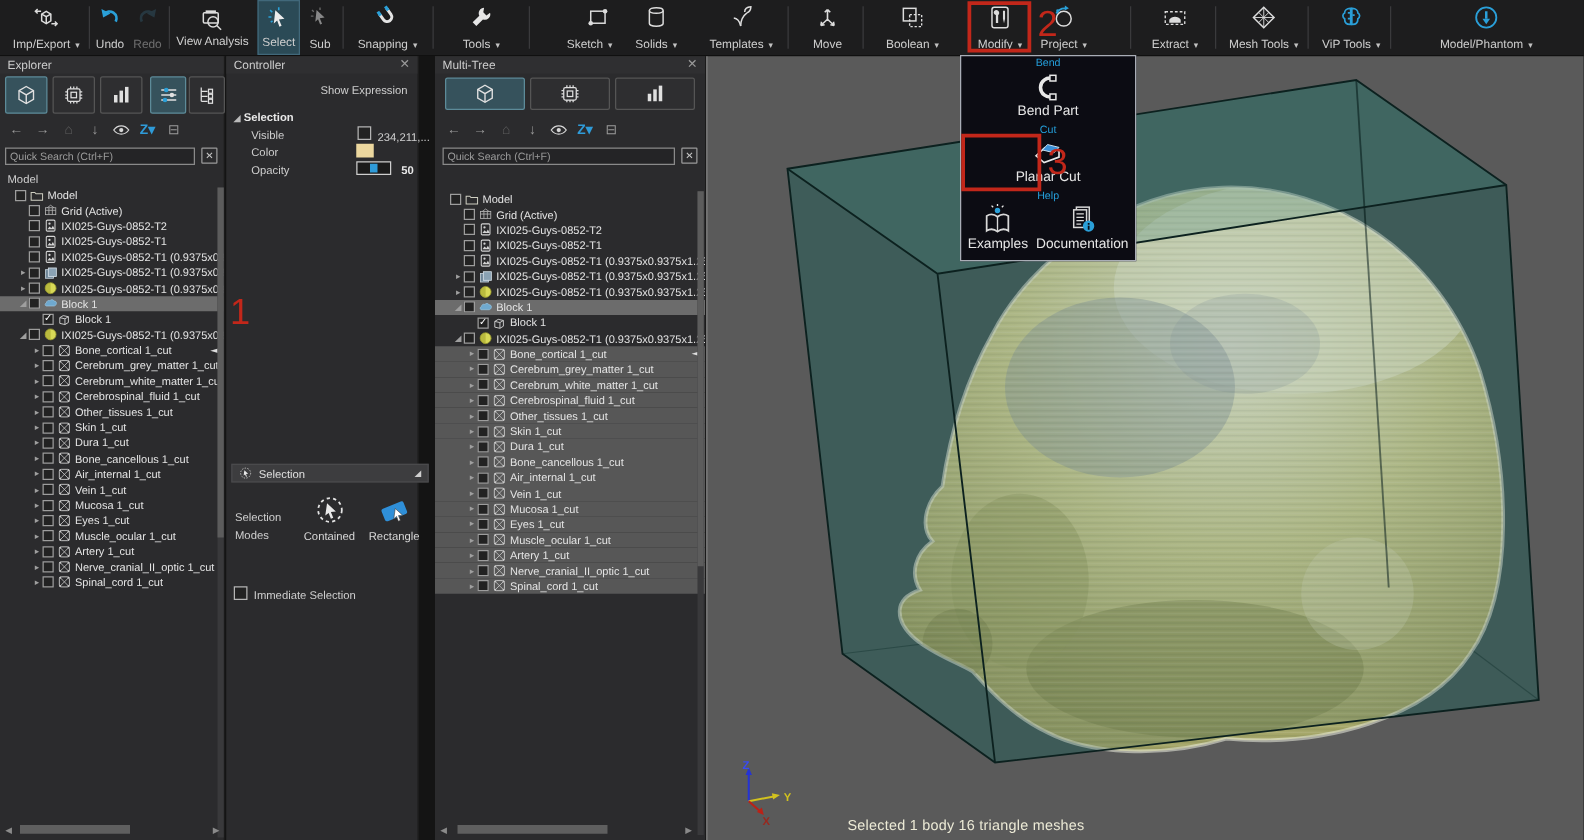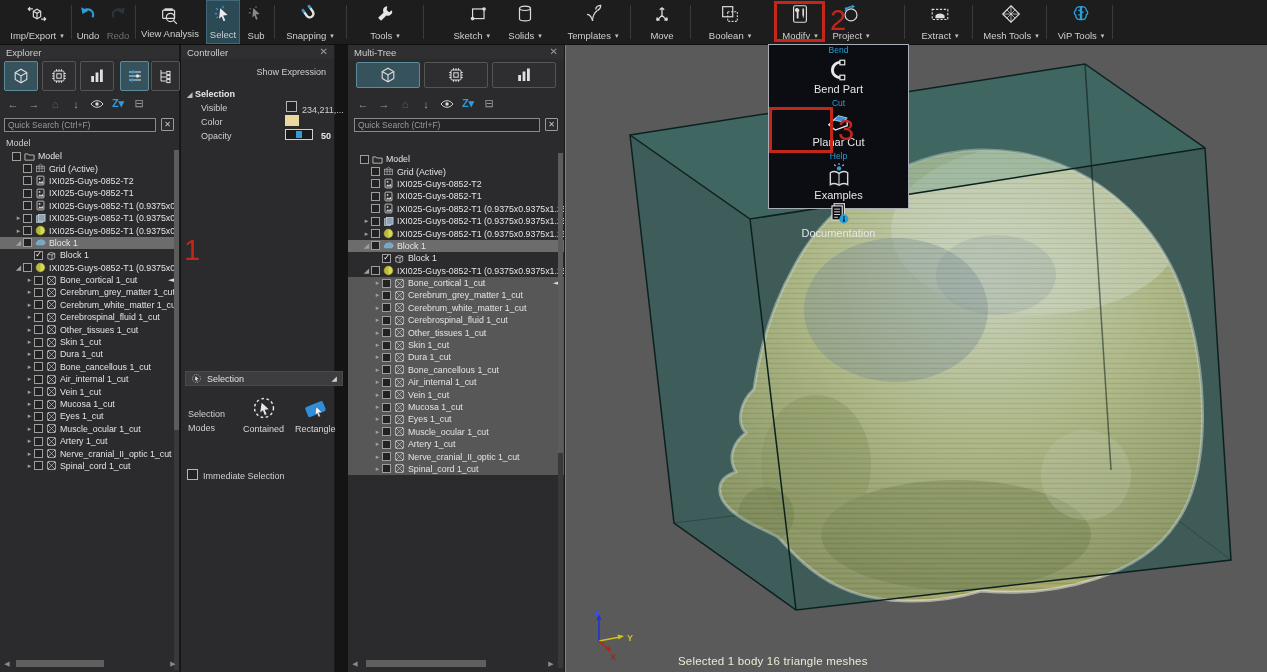--- a/index.html
+++ b/index.html
@@ -454,20 +454,29 @@
     </div>
     <div class="tbitem" style="left: 1050px; width: 62px;">
       <svg class="ticn" viewBox="0 0 24 24">
         <use href="#tb-brain"></use>
       </svg>
       <span class="tblab">
         <span>ViP Tools</span>
         <span class="tbarr">▾</span>
       </span>
     </div>
+    <div class="tbitem" style="left: 1116px; width: 146px;">
+      <svg class="ticn" viewBox="0 0 24 24">
+        <use href="#tb-modelphantom"></use>
+      </svg>
+      <span class="tblab">
+        <span>Model/Phantom</span>
+        <span class="tbarr">▾</span>
+      </span>
+    </div>
     <div class="tbsep" style="left: 71px;"></div>
     <div class="tbsep" style="left: 135px;"></div>
     <div class="tbsep" style="left: 274px;"></div>
     <div class="tbsep" style="left: 346px;"></div>
     <div class="tbsep" style="left: 423px;"></div>
     <div class="tbsep" style="left: 630px;"></div>
     <div class="tbsep" style="left: 690px;"></div>
     <div class="tbsep" style="left: 904px;"></div>
     <div class="tbsep" style="left: 972px;"></div>
     <div class="tbsep" style="left: 1046px;"></div>
@@ -1114,21 +1123,21 @@
     <div class="msec">Cut</div>
     <div style="display: flex; justify-content: space-around; padding: 1px 2px 3px;">
       <div class="mitem">
         <svg class="mic" viewBox="0 0 24 24">
           <use href="#m-planarcut"></use>
         </svg>
         <span>Planar Cut</span>
       </div>
     </div>
     <div class="msec">Help</div>
-    <div style="display: flex; justify-content: space-around; padding: 1px 2px 3px; flex-direction: column;">
+    <div style="display: flex; justify-content: space-around; padding: 1px 2px 3px;">
       <div class="mitem">
         <svg class="mic" viewBox="0 0 24 24">
           <use href="#m-examples"></use>
         </svg>
         <span>Examples</span>
       </div>
       <div class="mitem">
         <svg class="mic" viewBox="0 0 24 24">
           <use href="#m-documentation"></use>
         </svg>

